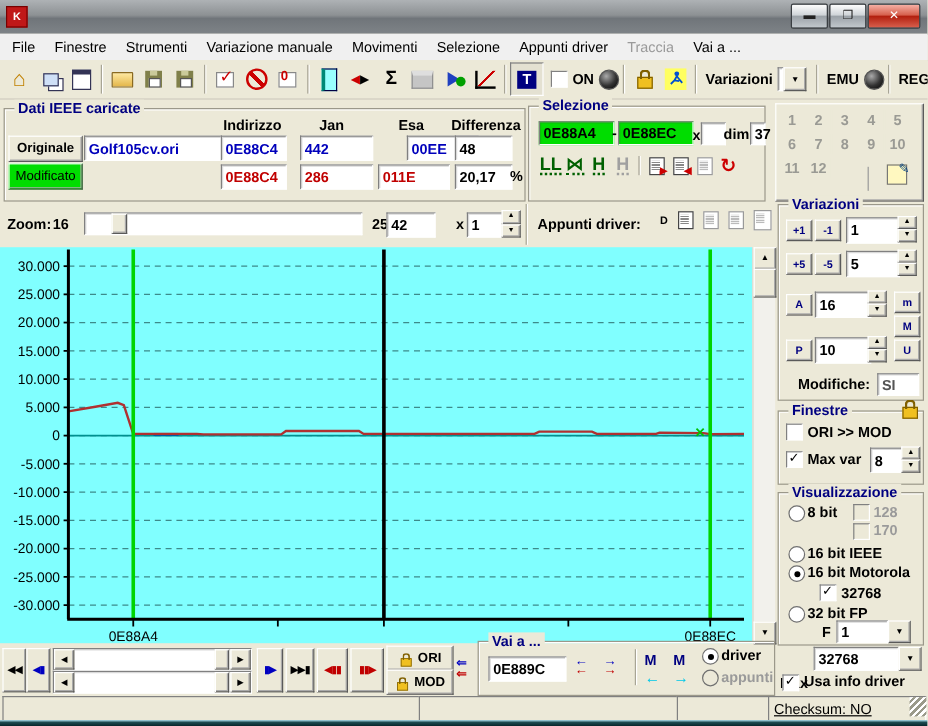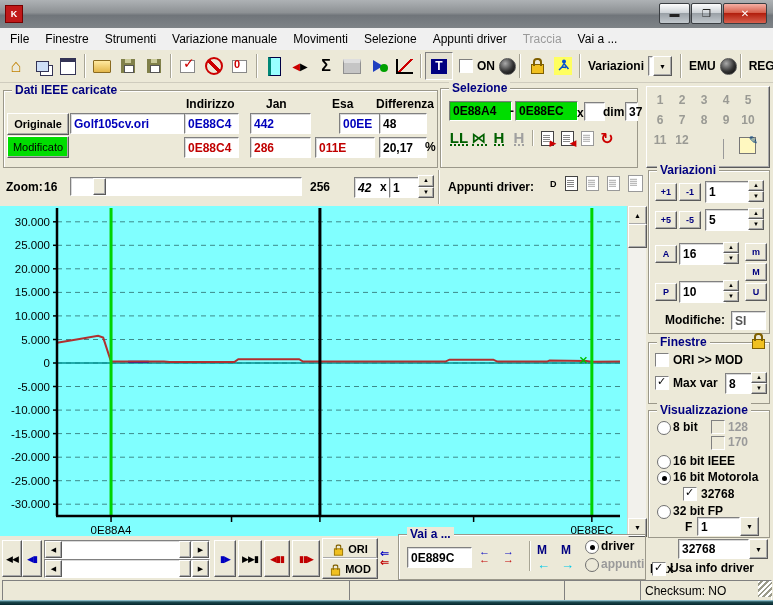--- a/index.html
+++ b/index.html
@@ -298,21 +298,21 @@
       </span>
   </div>
 </div>
 
 <span class="lbl" style="left:6px;top:180px;">Zoom:</span>
 <span class="lbl" style="left:44px;top:180px;">16</span>
 <div class="sunken" style="position:absolute;left:70px;top:177px;width:230px;height:17px;">
   <div class="btn" style="position:absolute;left:22px;top:0px;width:11px;height:15px;"></div>
 </div>
 <span class="lbl" style="left:310px;top:180px;">256</span>
-<div class="fld sunken" style="left:354px;top:177px;width:36px;height:19px;font-style:italic;">42</div>
+<div class="fld sunken" style="left:322px;top:177px;width:36px;height:19px;">42</div>
 <span class="lbl" style="left:380px;top:180px;">x</span>
 <div class="fld sunken" style="left:389px;top:177px;width:26px;height:19px;">1</div>
 <div class="spin" style="left:418px;top:175px;height:23px;">
   <div class="btn">▲</div>
     <div class="btn">▼</div>
 </div>
 <div style="position:absolute;left:438px;top:170px;height:34px;border-left:1px solid #a8a595;border-right:1px solid #fff;"></div>
 <span class="lbl" style="left:448px;top:180px;">Appunti driver:</span>
 <div style="position:absolute;left:550px;top:175px;display:flex;gap:8px;align-items:center;">
   <span style="font-size:9px;font-weight:bold;">D</span>
@@ -512,15 +512,15 @@
     <span style="color:#00c8e8;font-weight:bold;font-size:13px;">→</span></div>
   <span class="rb sel" style="position:absolute;left:186px;top:5px;"></span>
   <span class="lbl" style="left:202px;top:4px;">driver</span>
   <span class="rb dis" style="position:absolute;left:186px;top:23px;"></span>
   <span class="lbl" style="left:202px;top:22px;color:#9a9a9a;">appunti</span>
 </div>
 
 <div class="statuspanel" style="left:2px;top:580px;width:343px;"></div>
 <div class="statuspanel" style="left:349px;top:580px;width:211px;"></div>
 <div class="statuspanel" style="left:564px;top:580px;width:72px;"></div>
-<div class="statuspanel" style="left:640px;top:580px;width:126px;">Checksum: NO</div>
+<div class="statuspanel" style="left:640px;top:580px;width:126px;text-decoration:underline;">Checksum: NO</div>
 <div id="grip"></div>
 <div id="bottom-edge"></div>
 
 </body></html>

